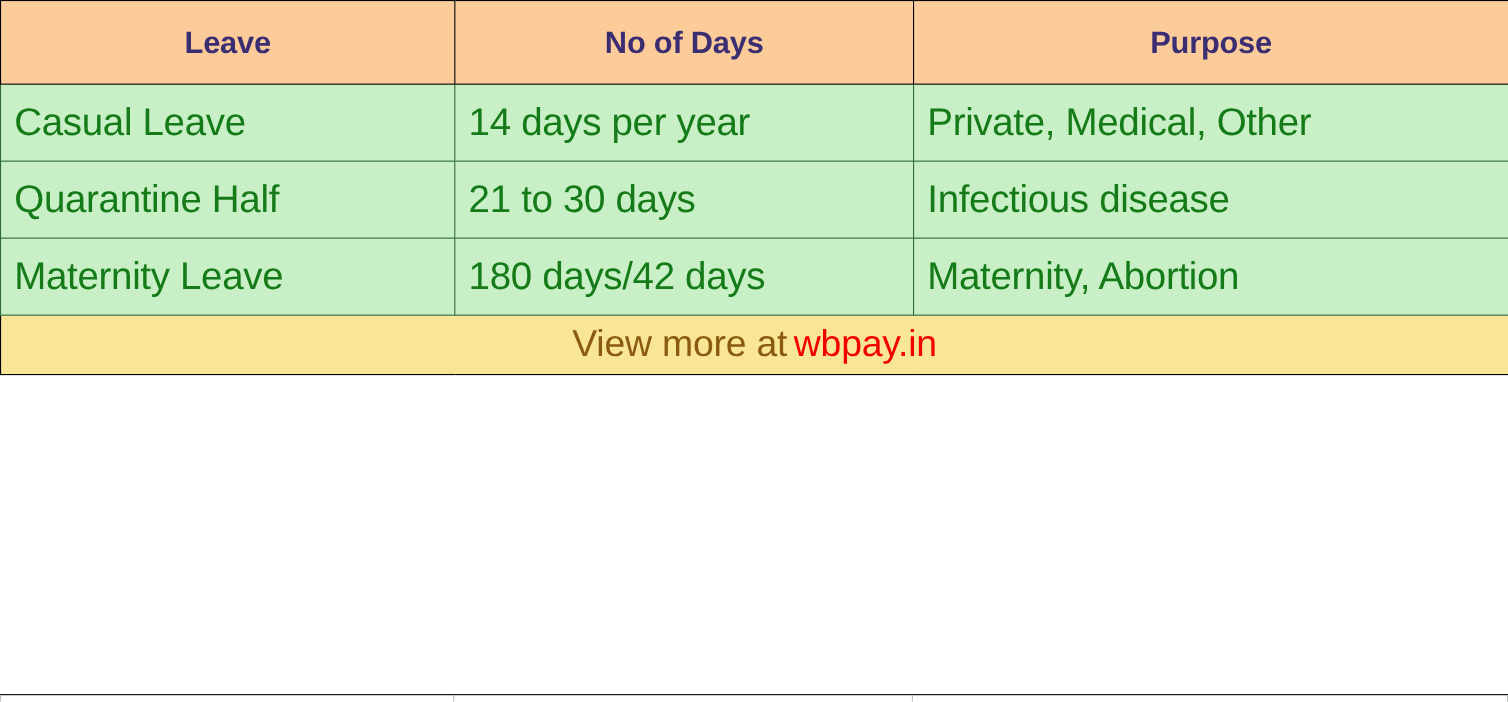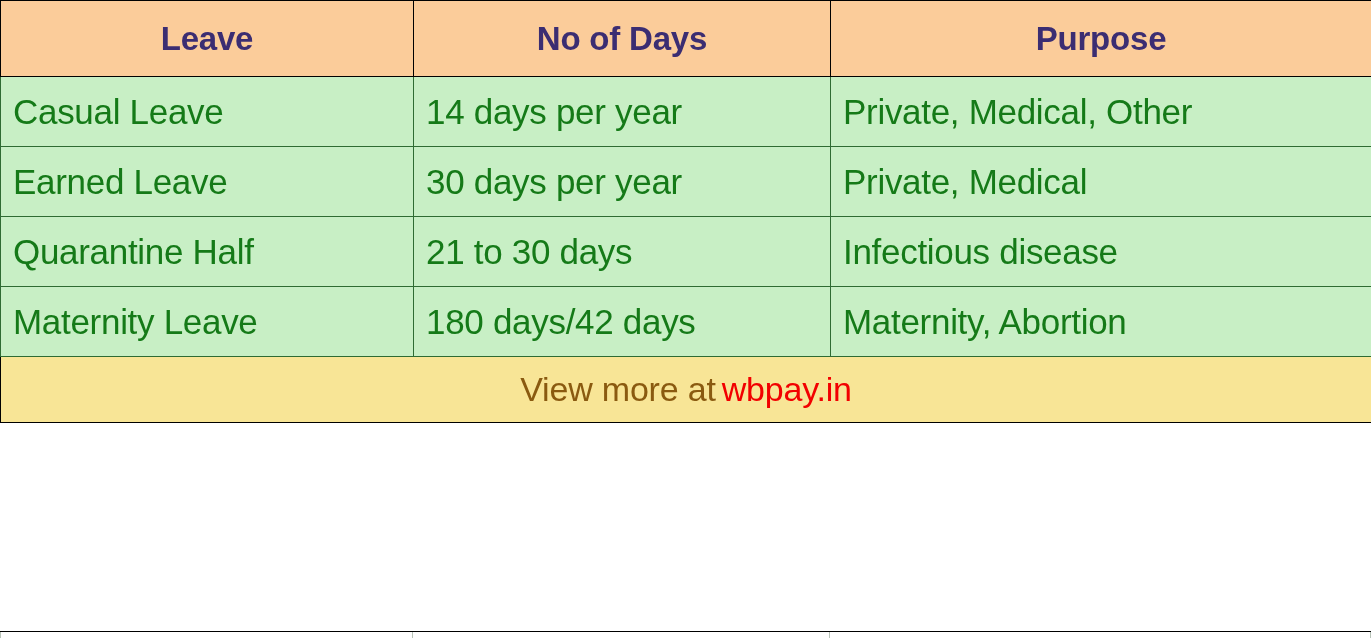--- a/index.html
+++ b/index.html
@@ -31,21 +31,21 @@
   col.c1 { width: 413px; }
   col.c2 { width: 417px; }
   col.c3 { width: 541px; }
 
   
   tr.header-row { height: 76px; }
 
   tr.header-row th {
     background: #fbcc9a;
     color: #3b2d72;
-    font-size: 33px;
+    font-size: 28px;
     font-weight: bold;
     text-align: center;
     vertical-align: middle;
     border: 1px solid #000000;
     padding: 0 6px;
     letter-spacing: -0.2px;
   }
 
   
   tr.data-row { height: 70px; }
@@ -57,21 +57,21 @@
     font-weight: normal;
     text-align: left;
     vertical-align: middle;
     border: 1px solid #2f6b33;
     padding: 0 0 0 12px;
     white-space: nowrap;
     letter-spacing: -0.3px;
   }
 
   
-  tr.footer-row { height: 66px; }
+  tr.footer-row { height: 54px; }
 
   tr.footer-row td {
     background: #f8e596;
     border: 1px solid #000000;
     text-align: center;
     vertical-align: middle;
     padding: 0;
     font-size: 34px;
     letter-spacing: -0.2px;
   }
@@ -126,25 +126,20 @@
       </tr>
     </thead>
     <tbody>
 
       <tr class="data-row">
         <td>Casual Leave</td>
         <td>14 days per year</td>
         <td>Private, Medical, Other</td>
       </tr>
 
-      <tr class="data-row">
-        <td>Earned Leave</td>
-        <td>30 days per year</td>
-        <td>Private, Medical</td>
-      </tr>
 
 
 
       <tr class="data-row">
         <td>Quarantine Half</td>
         <td>21 to 30 days</td>
         <td>Infectious disease</td>
       </tr>
 
       <tr class="data-row">

